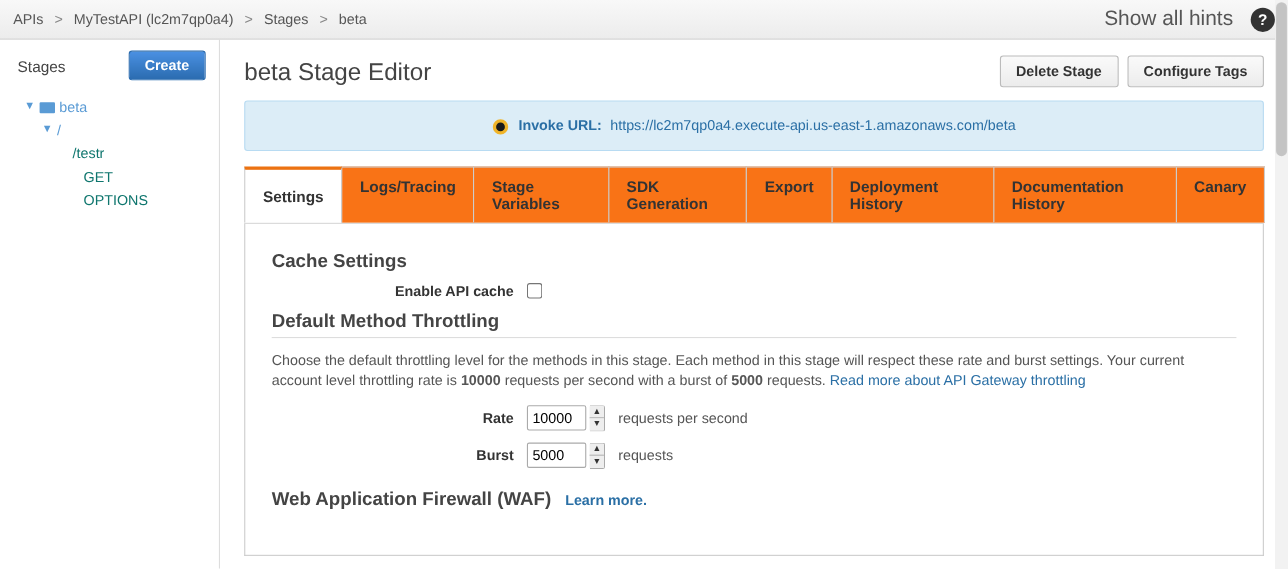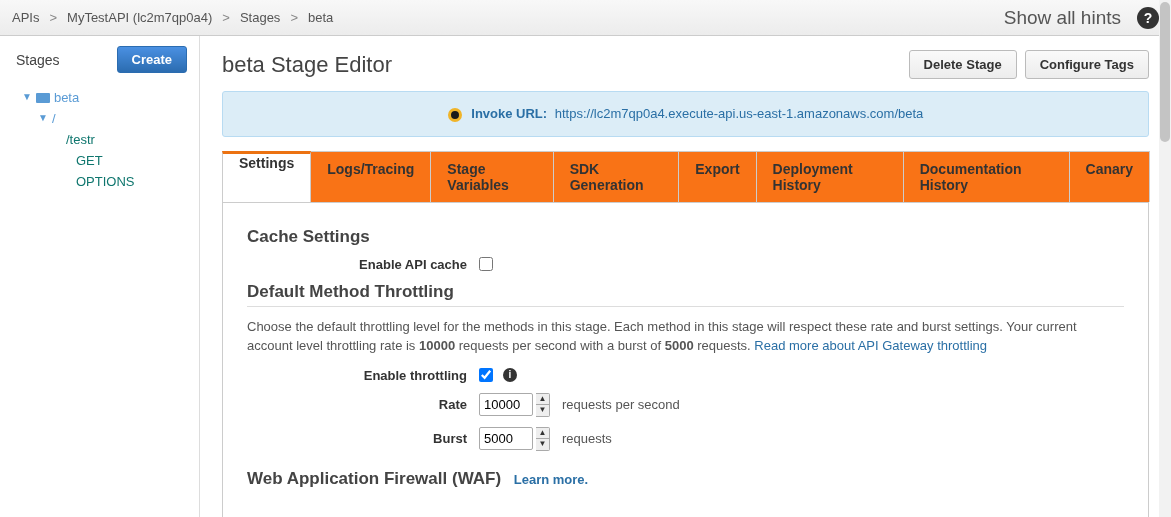--- a/index.html
+++ b/index.html
@@ -97,21 +97,21 @@
     }
     .tabs {
       display:flex; border-bottom:1px solid #ccc;
     }
     .tab {
       border:1px solid #ccc; border-bottom:none; background:#f97316;
       padding:9px 16px; font-size:14px; color:#333; font-weight:bold;
       margin-right:-1px; cursor:pointer;
     }
     .tab.active {
-      background:#fff; border-top:3px solid #ec7211; padding-top:1px;
+      background:#fff; border-top:3px solid #ec7211; padding-top:16px;
       position:relative; z-index:1;
     }
     .panel { border:1px solid #ccc; border-top:none; padding:16px 24px 30px; }
     .section-title { font-size:17px; color:#444; margin:8px 0 10px; border-bottom:1px solid #ddd; padding-bottom:4px;}
     .section-title.noborder { border-bottom:none; padding-bottom:0; }
     .form-row { display:flex; align-items:center; margin: 10px 0; }
     .form-label {
       width: 232px; text-align:right; font-weight:bold; font-size:13px; padding-right:12px; color:#333;
     }
     .form-ctrl { display:flex; align-items:center; gap:6px; }
@@ -219,27 +219,20 @@
         <div class="form-ctrl">
           <input type="checkbox" style="">
         </div>
       </div>
 
       <h2 class="section-title">Default Method Throttling</h2>
       <p class="help-p">
         <span>Choose the default throttling level for the methods in this stage. Each method in this stage will respect these rate and burst settings. Your current account level throttling rate is </span><b>10000</b><span> requests per second with a burst of </span><b>5000</b><span> requests. </span><a href="#">Read more about API Gateway throttling</a>
       </p>
 
-      <div class="form-row">
-        <div class="form-label">Enable throttling</div>
-        <div class="form-ctrl">
-          <input type="checkbox" checked="" style="">
-          <span class="info-icon">i</span>
-        </div>
-      </div>
 
       <div class="form-row">
         <div class="form-label">Rate</div>
         <div class="form-ctrl">
           <input class="num-input" value="10000" style="">
           <div class="spinner">
               <div>▲</div>
               <div>▼</div>
             </div>
           <span class="unit">requests per second</span>

